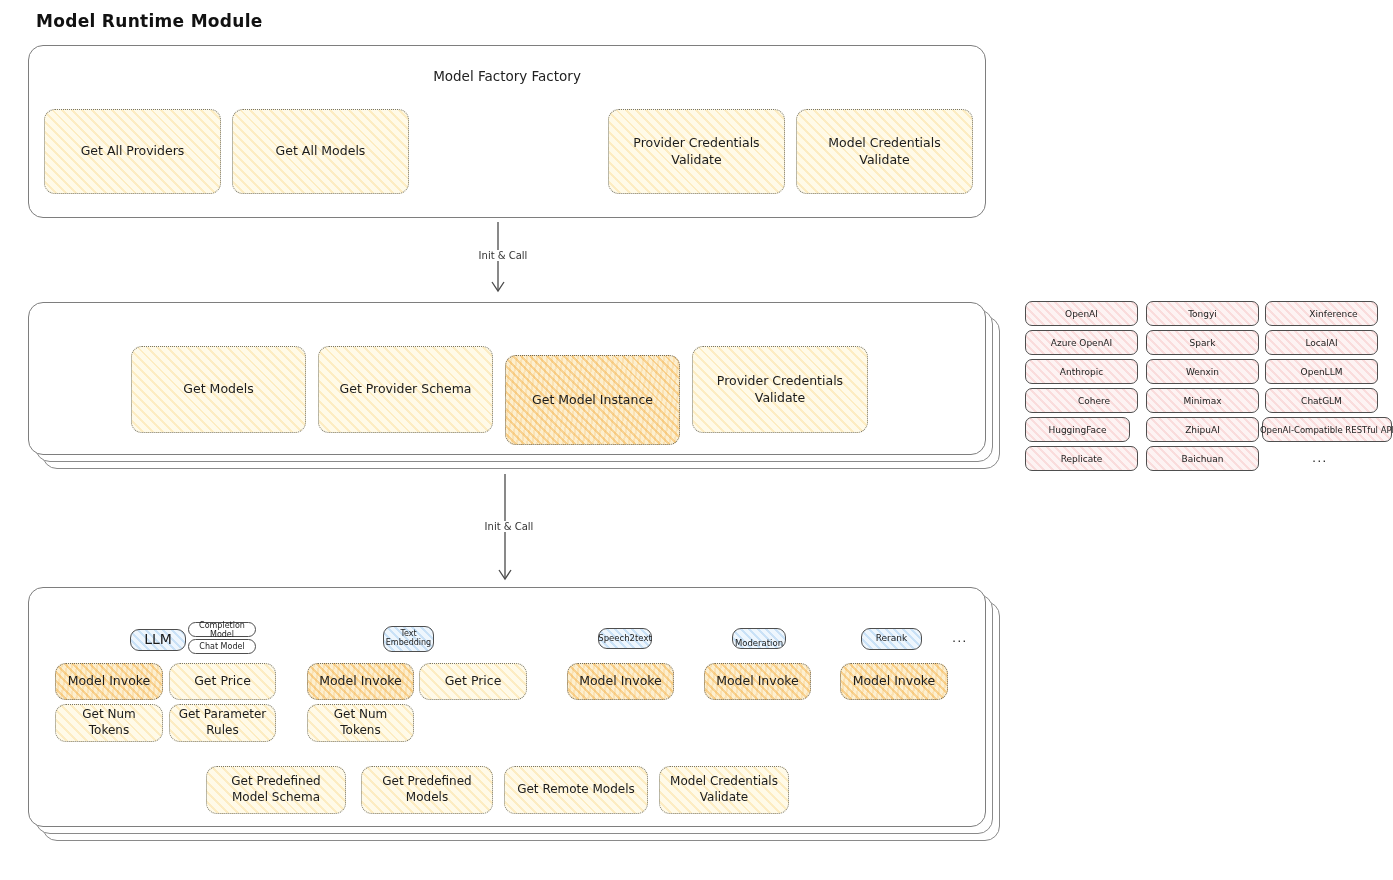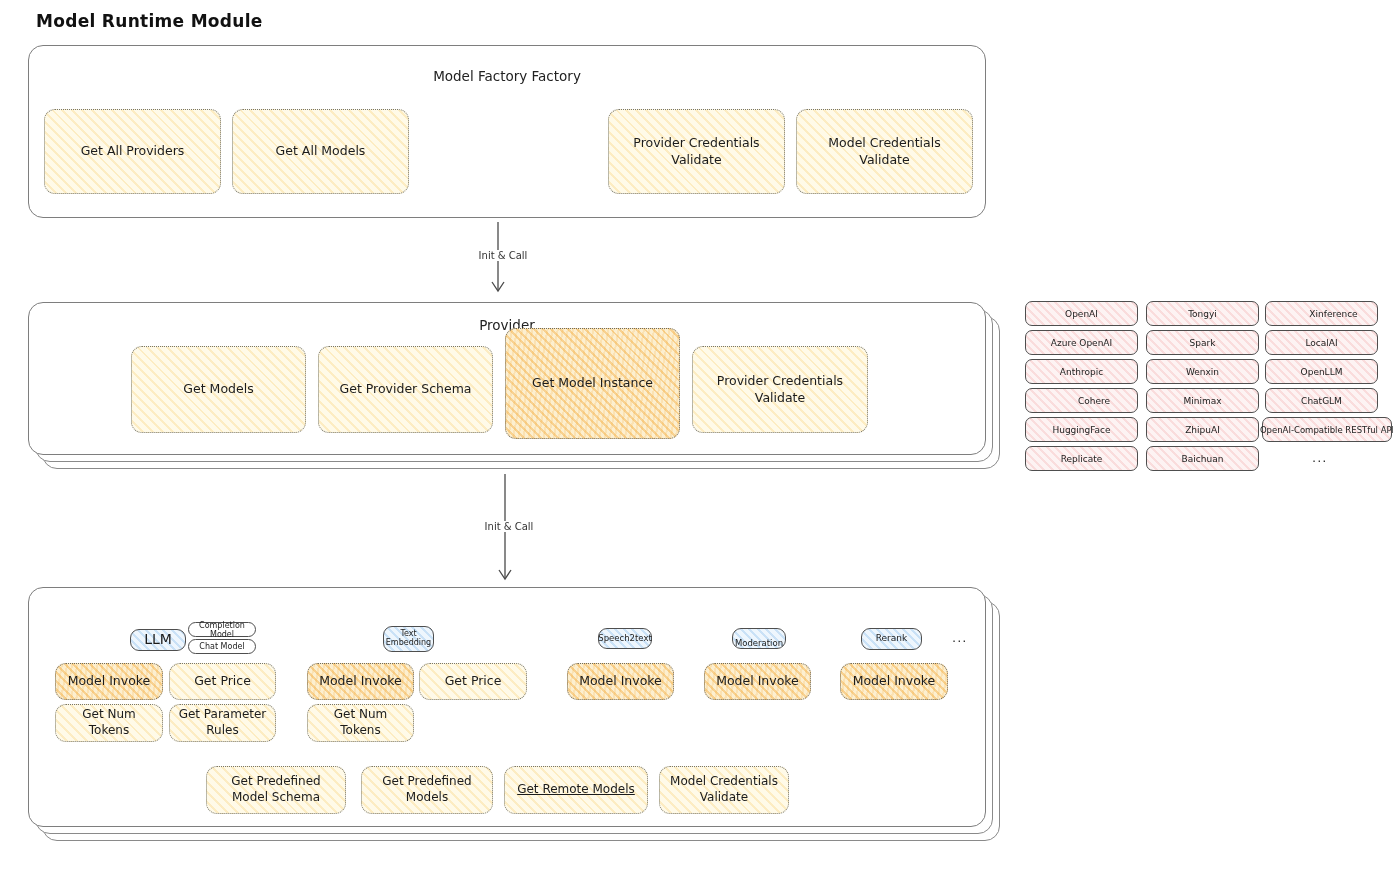--- a/index.html
+++ b/index.html
@@ -63,48 +63,47 @@
 
   <svg class="arrow" style="left:488px;top:222px;" width="20" height="74">
     <line x1="10" y1="0" x2="10" y2="68" stroke="#4a4a4a" stroke-width="1.3"></line>
     <polyline points="4,60 10,69 16,60" fill="none" stroke="#4a4a4a" stroke-width="1.3"></polyline>
   </svg>
   <div class="arrow-label" style="left:463px;top:250px;width:72px;">Init &amp; Call</div>
 
   <div class="ghost" style="left:42px;top:316px;width:958px;height:153px;"></div>
   <div class="ghost" style="left:35px;top:309px;width:958px;height:153px;"></div>
   <div class="card" style="left:28px;top:302px;width:958px;height:153px;">
-    <div class="card-title" style="top:14px;">Provider</div>
     <div class="box hatch-y" style="left:102px;top:43px;width:175px;height:87px;">
       <span>Get Models</span>
     </div>
     <div class="box hatch-y" style="left:289px;top:43px;width:175px;height:87px;">
       <span>Get Provider Schema</span>
     </div>
-    <div class="box hatch-o" style="left:476px;top:25px;width:175px;height:111px;">
+    <div class="box hatch-o" style="left:476px;top:52px;width:175px;height:90px;">
       <span>Get Model Instance</span>
     </div>
     <div class="box hatch-y" style="left:663px;top:43px;width:176px;height:87px;">
       <span>Provider Credentials Validate</span>
     </div>
   </div>
 
   <div class="pbox" style="left:1025px;top:301px;width:113px;height:25px;">
       <span>OpenAI</span>
     </div>
   <div class="pbox" style="left:1025px;top:330px;width:113px;height:25px;">
       <span>Azure OpenAI</span>
     </div>
   <div class="pbox" style="left:1025px;top:359px;width:113px;height:25px;">
       <span>Anthropic</span>
     </div>
   <div class="pbox" style="left:1025px;top:388px;width:113px;height:25px;padding-left:25px;">
       <span>Cohere</span>
     </div>
-  <div class="pbox" style="left:1025px;top:417px;width:113px;height:25px;">
+  <div class="pbox" style="left:1025px;top:417px;width:105px;height:25px;">
       <span>HuggingFace</span>
     </div>
   <div class="pbox" style="left:1025px;top:446px;width:113px;height:25px;">
       <span>Replicate</span>
     </div>
 
   <div class="pbox" style="left:1146px;top:301px;width:113px;height:25px;">
       <span>Tongyi</span>
     </div>
   <div class="pbox" style="left:1146px;top:330px;width:113px;height:25px;">
@@ -122,21 +121,21 @@
   <div class="pbox" style="left:1146px;top:446px;width:113px;height:25px;">
       <span>Baichuan</span>
     </div>
 
   <div class="pbox" style="left:1265px;top:301px;width:113px;height:25px;padding-left:24px;">
       <span>Xinference</span>
     </div>
   <div class="pbox" style="left:1265px;top:330px;width:113px;height:25px;">
       <span>LocalAI</span>
     </div>
-  <div class="pbox" style="left:1265px;top:359px;width:113px;height:25px;">
+  <div class="pbox" style="left:1265px;top:359px;width:113px;height:25px;border-radius:6px;">
       <span>OpenLLM</span>
     </div>
   <div class="pbox" style="left:1265px;top:388px;width:113px;height:25px;">
       <span>ChatGLM</span>
     </div>
   <div class="pbox" style="left:1262px;top:417px;width:130px;height:25px;font-size:8.5px;">
       <span>OpenAI-Compatible RESTful API</span>
     </div>
   <div class="dots" style="left:1312px;top:450px;">...</div>
 
@@ -204,21 +203,21 @@
     <div class="box hatch-y" style="left:278px;top:116px;width:107px;height:38px;font-size:12px;">
         <span>Get Num Tokens</span>
       </div>
 
     <div class="box hatch-y" style="left:177px;top:178px;width:140px;height:48px;font-size:12px;">
         <span>Get Predefined Model Schema</span>
       </div>
     <div class="box hatch-y" style="left:332px;top:178px;width:132px;height:48px;font-size:12px;">
         <span>Get Predefined Models</span>
       </div>
-    <div class="box hatch-y" style="left:475px;top:178px;width:144px;height:48px;font-size:12px;text-decoration:underline;">
+    <div class="box hatch-y" style="left:475px;top:178px;width:144px;height:48px;font-size:12px;">
         <span>Get Remote Models</span>
       </div>
     <div class="box hatch-y" style="left:630px;top:178px;width:130px;height:48px;font-size:12px;">
         <span>Model Credentials Validate</span>
       </div>
   </div>
 
 </div>
 
 </body></html>

